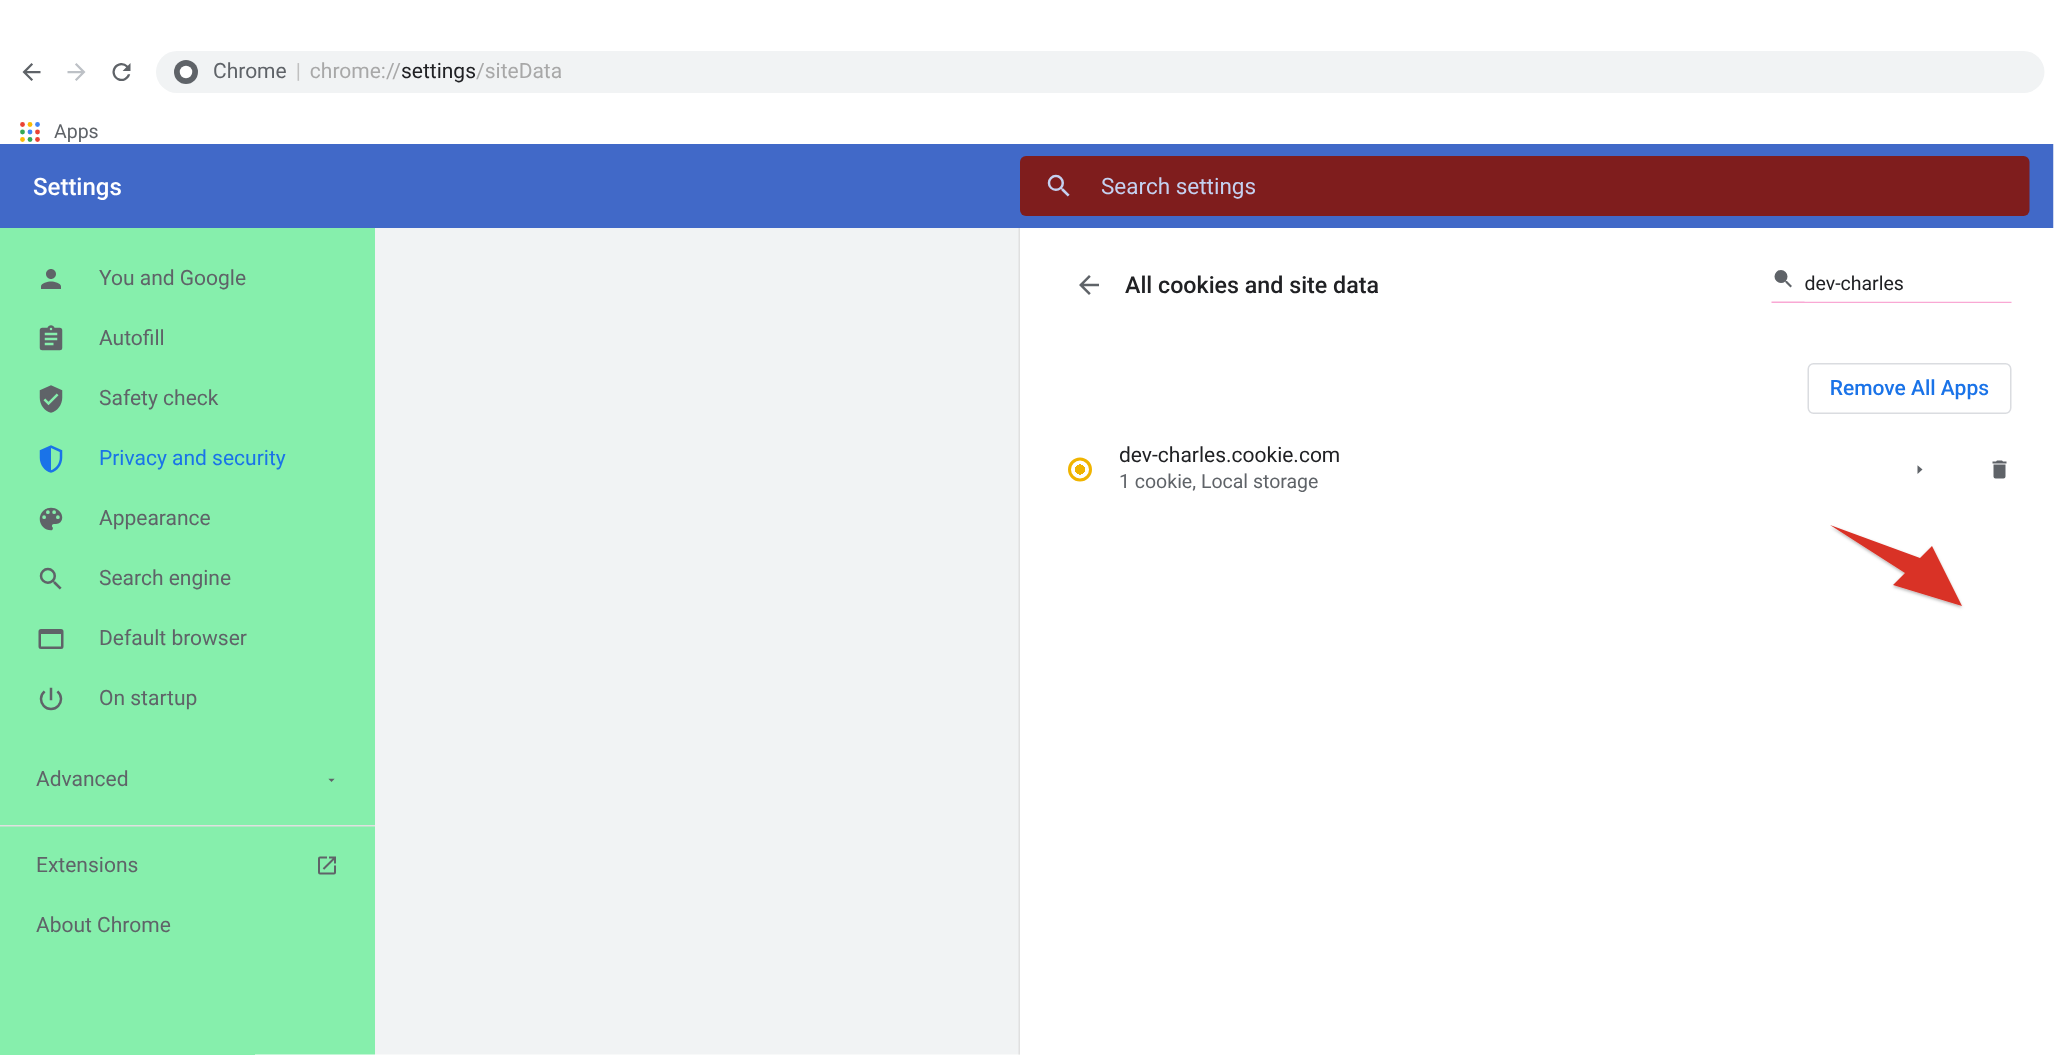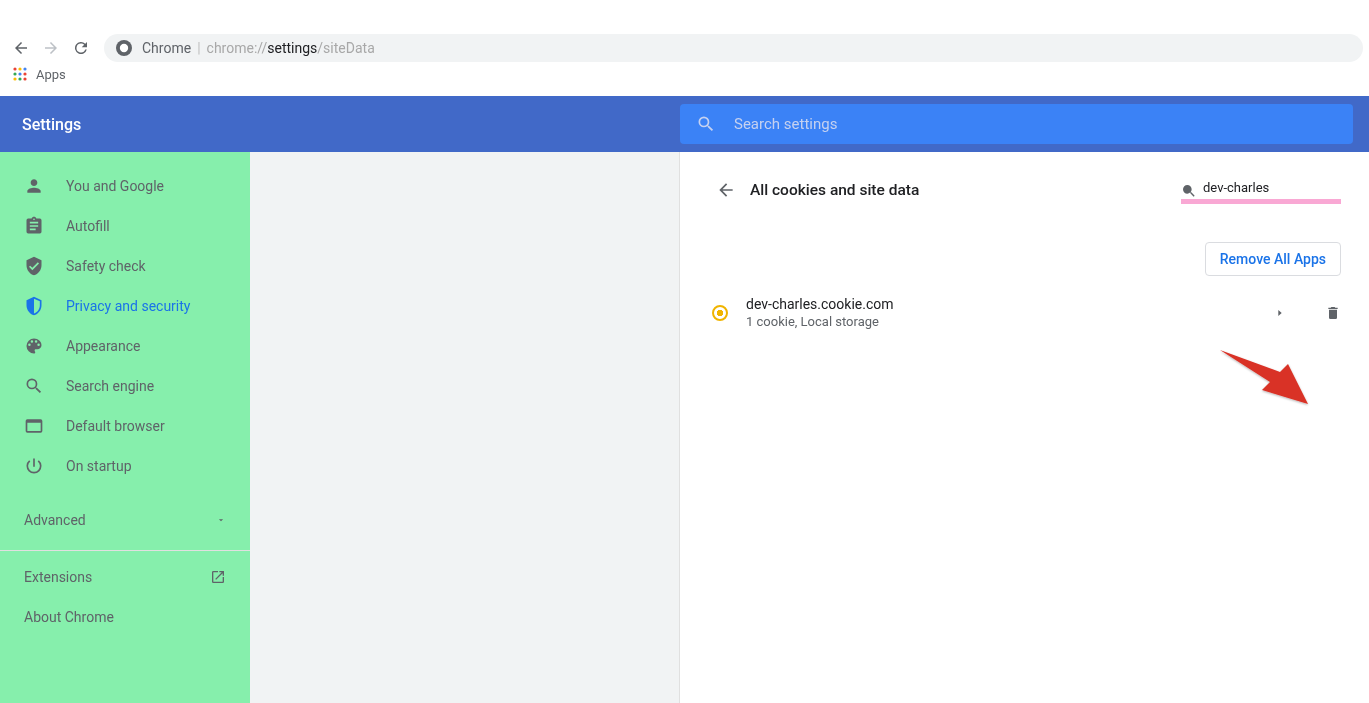--- a/index.html
+++ b/index.html
@@ -9,28 +9,28 @@
   .toolbar { display: flex; align-items: center; height: 36px; background: #fff; padding: 0 6px; margin-top: 30px; }
   .toolbar .nav-btn { width: 30px; height: 30px; display:flex; align-items:center; justify-content:center; color:#5f6368; border-radius:50%; }
   .toolbar .nav-btn.disabled { color:#bdc1c6; }
   .omnibox { flex:1; height:28px; background:#f1f3f4; border-radius:14px; margin-left:8px; display:flex; align-items:center; padding:0 12px; font-size:14px; color:#5f6368; }
   .omnibox .site-icon { width:16px; height:16px; border-radius:50%; background:#5f6368; margin-right:10px; display:flex;align-items:center;justify-content:center;font-size:10px;color:#fff;}
   .omnibox .divider { color:#c0c0c0; margin:0 6px; }
   .omnibox .url-dark { color:#202124; }
   .omnibox .url-light { color:#a8a8a8; }
 
   
-  .bookmarks { height:30px; display:flex; align-items:flex-start; padding-left:12px; background:#fff; }
+  .bookmarks { height:30px; display:flex; align-items:flex-end; padding-left:12px; background:#fff; }
   .apps-shortcut { display:flex; align-items:center; font-size:13px; color:#5f6368; }
   .apps-grid-icon { width:16px; height:16px; margin-right:8px; position:relative; }
 
   
   .settings-header { height:56px; background:#4169c8; display:flex; align-items:center; color:#fff; }
   .settings-title { width:680px; padding-left:22px; font-size:16px; font-weight:500; }
-  .search-settings-box { flex:1; margin-right:16px; height:40px; background:#3b82f6; border-radius:4px; display:flex; align-items:center; padding:0 16px; color:#c5d1f0; }
+  .search-settings-box { flex:1; margin-right:16px; height:40px; background:#7f1d1d; border-radius:4px; display:flex; align-items:center; padding:0 16px; color:#c5d1f0; }
   .search-settings-box input { flex:1; background:transparent; border:none; outline:none; color:#fff; font-size:15px; }
   .search-settings-box input::placeholder { color:#c5d1f0; }
   .search-icon-hd { margin-right:18px; }
 
   
   .content { display:flex; height:calc(703px - 36px - 30px - 56px); }
 
   
   .sidebar { width:250px; background:#86efac; padding-top:14px; }
   .sidebar-item { display:flex; align-items:center; height:40px; padding-left:24px; font-size:14px; color:#5f6368; cursor:pointer; }
@@ -38,21 +38,21 @@
   .sidebar-item.active { color:#1a73e8; }
   .sidebar-item.active .icon svg { fill:#1a73e8; }
   .sidebar-section { display:flex; align-items:center; justify-content:space-between; padding:0 24px; height:48px; font-size:14px; color:#5f6368; cursor:pointer; margin-top:10px;}
   .sidebar-divider { height:1px; background:#e0e0e0; margin:6px 0; }
   .sidebar-link { display:flex; align-items:center; justify-content:space-between; padding:0 24px; height:40px; font-size:14px; color:#5f6368; cursor:pointer; }
   .gutter { width:430px; background:#f1f3f4; border-right:1px solid #e0e0e0; }
   .panel { flex:1; background:#fff; padding:20px 28px 0 28px; position:relative; }
   .panel-header { display:flex; align-items:center; margin-bottom:12px; }
   .back-btn { width:36px; height:36px; display:flex; align-items:center; justify-content:center; color:#5f6368; margin-right:6px; }
   .panel-title { font-size:15.5px; font-weight:500; color:#202124; flex:1; }
-  .filter-box { display:flex; align-items:flex-end; border-bottom:5px solid #f9a8d4; width:160px; }
+  .filter-box { display:flex; align-items:flex-start; border-bottom:1px solid #f9a8d4; width:160px; }
   .filter-box input { border:none; outline:none; font-size:13px; flex:1; color:#202124; padding:4px 0;}
   .filter-box .si { color:#5f6368; margin-right:6px; }
 
   .remove-all-row { display:flex; justify-content:flex-end; margin-top:34px; margin-bottom:8px; }
   .remove-all-btn { border:1px solid #dadce0; background:#fff; color:#1a73e8; font-size:14px; padding:8px 14px; border-radius:4px; cursor:pointer; font-weight:500; }
 
   .site-row { display:flex; align-items:center; padding:12px 0; }
   .site-row .favicon { width:16px; height:16px; border-radius:50%; border:2px solid #f0b400; margin:0 18px 0 4px; background:radial-gradient(circle,#f0b400 40%, transparent 41%);}
   .site-info { flex:1; }
   .site-info .domain { font-size:14px; color:#202124; }

